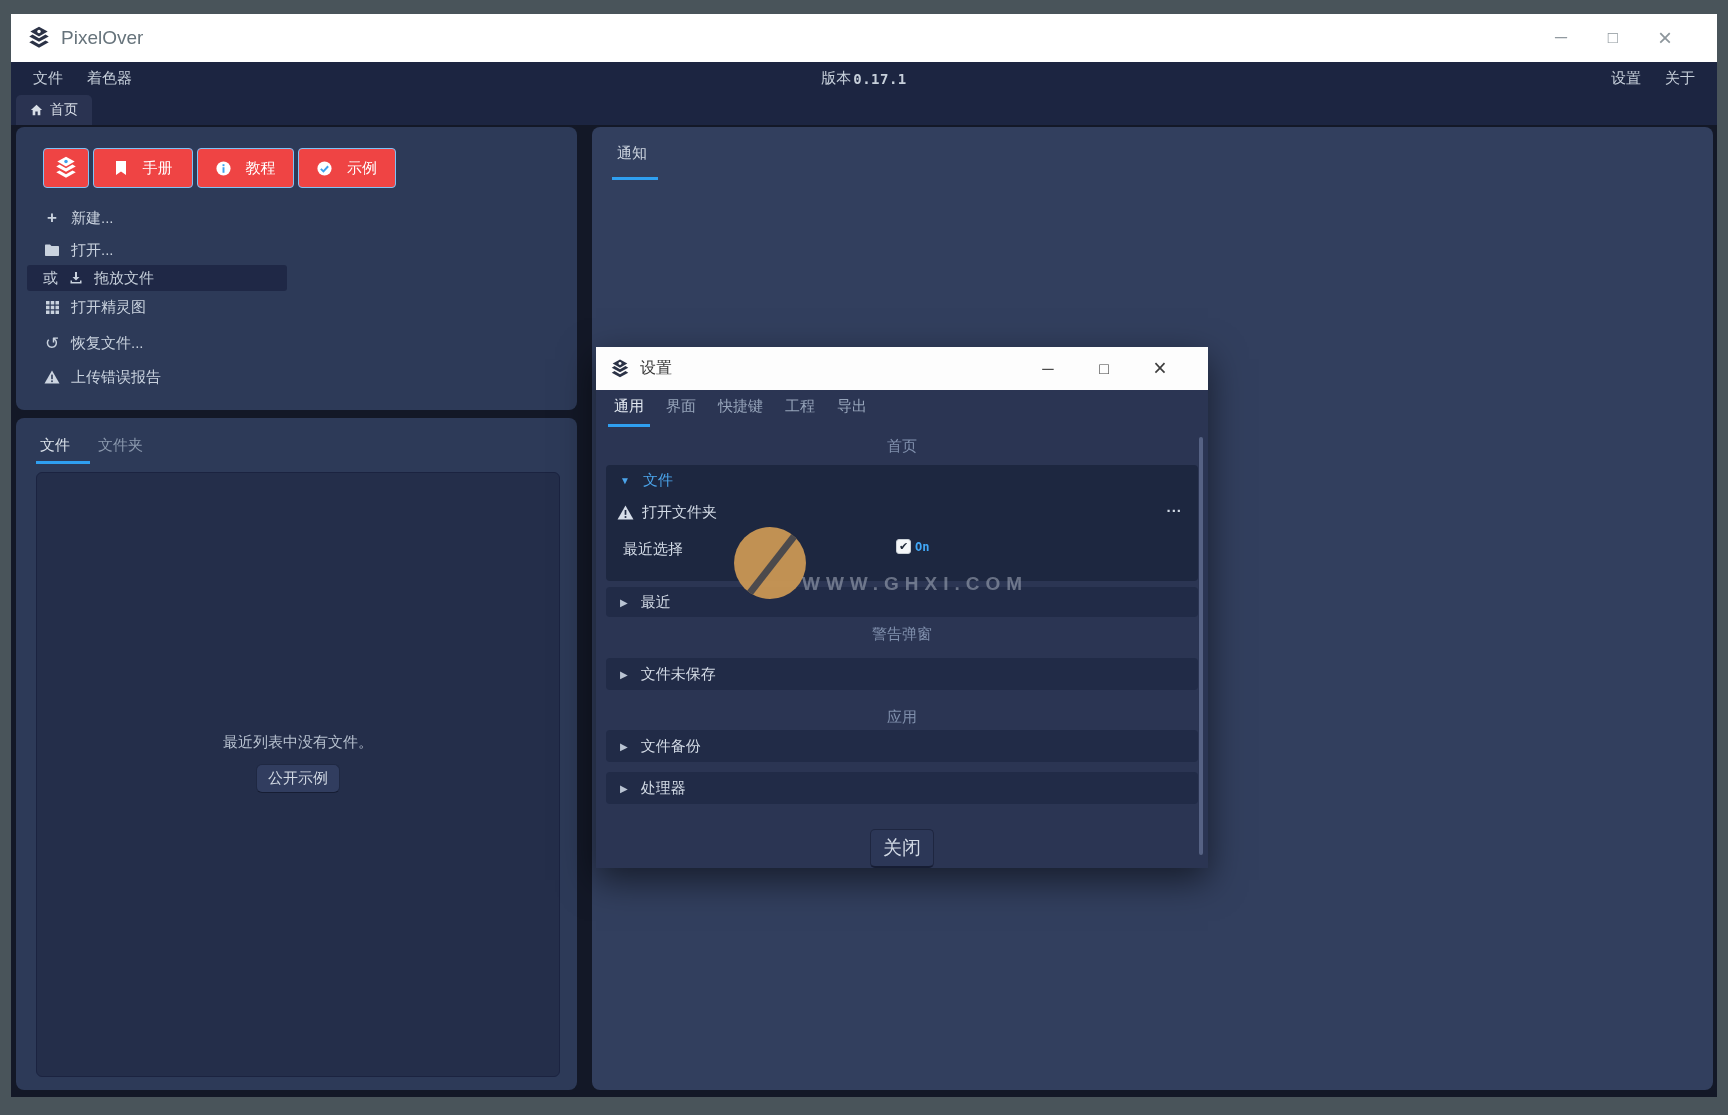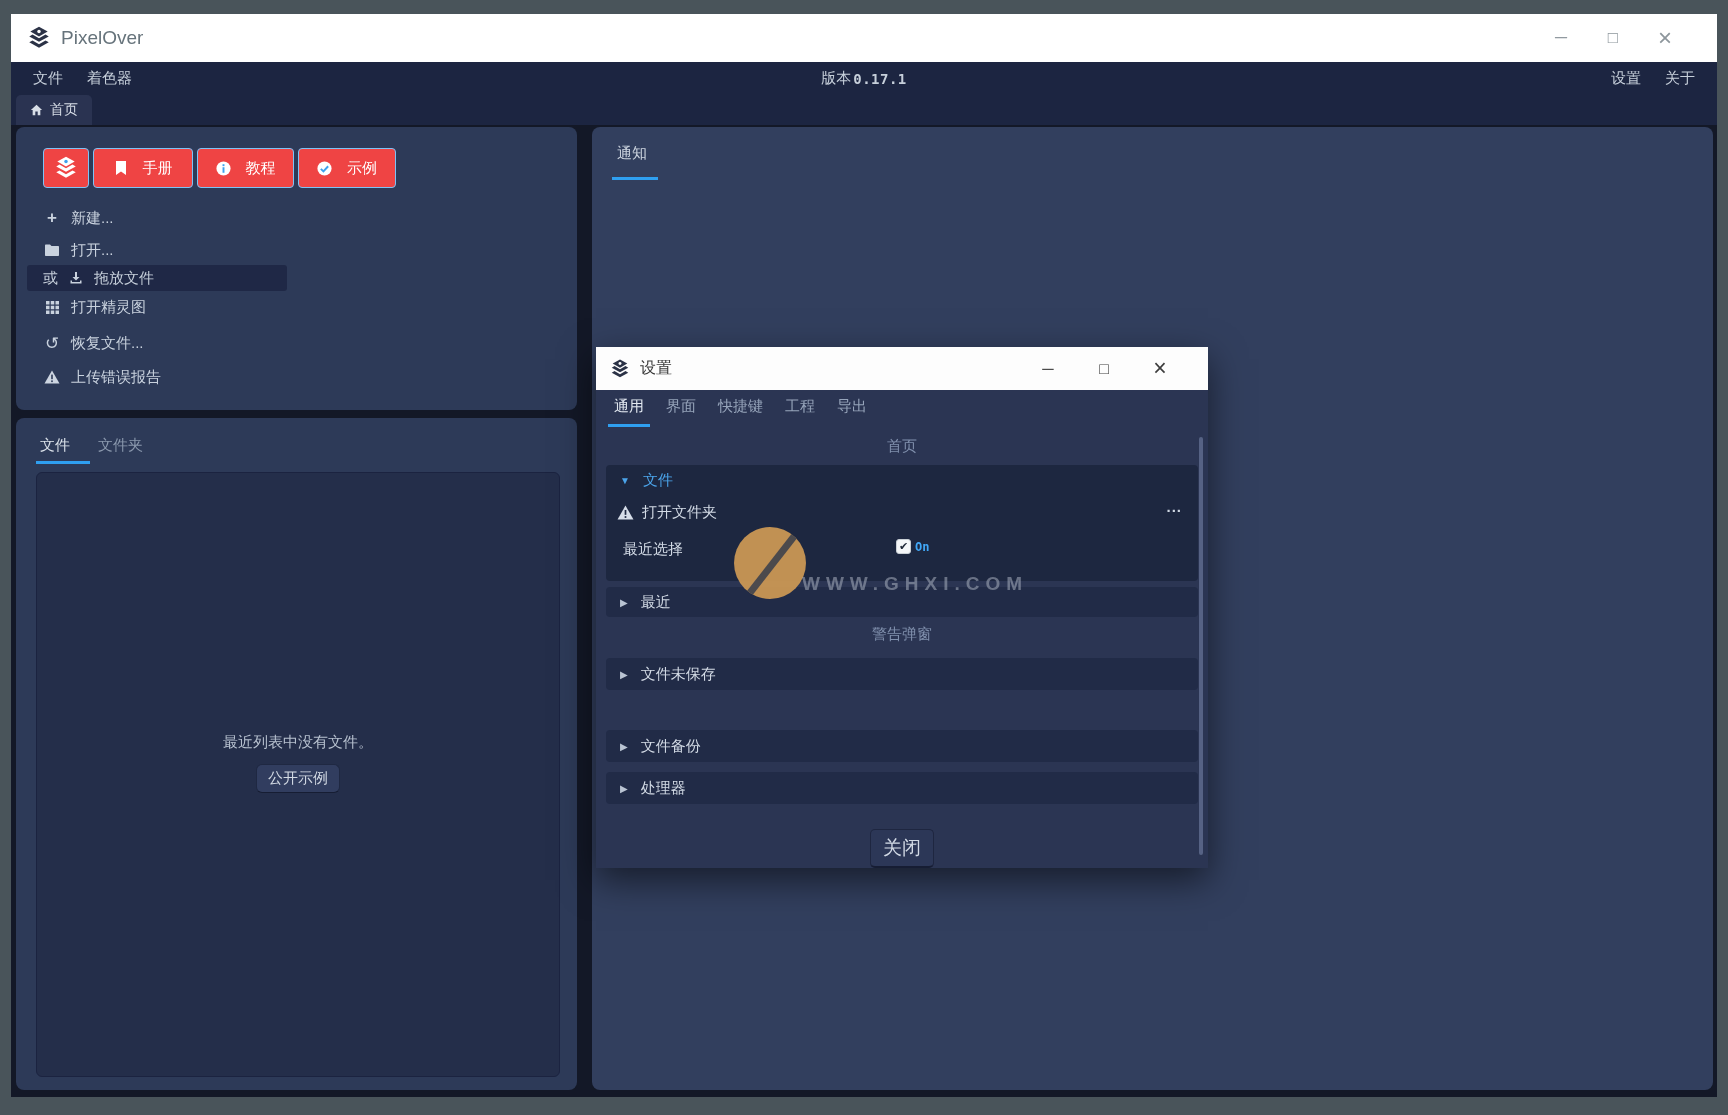--- a/index.html
+++ b/index.html
@@ -318,20 +318,21 @@
     <span>最近</span>
   </div>
 
   <div class="dlg-header" style="top:278px;">警告弹窗</div>
 
   <div class="dlg-row" style="top:311px; height:32px;">
     <span class="tri">▶</span>
     <span>文件未保存</span>
   </div>
 
+  <div class="dlg-header" style="top:361px;">应用</div>
 
   <div class="dlg-row" style="top:383px; height:32px;">
     <span class="tri">▶</span>
     <span>文件备份</span>
   </div>
 
   <div class="dlg-row" style="top:425px; height:32px;">
     <span class="tri">▶</span>
     <span>处理器</span>
   </div>

